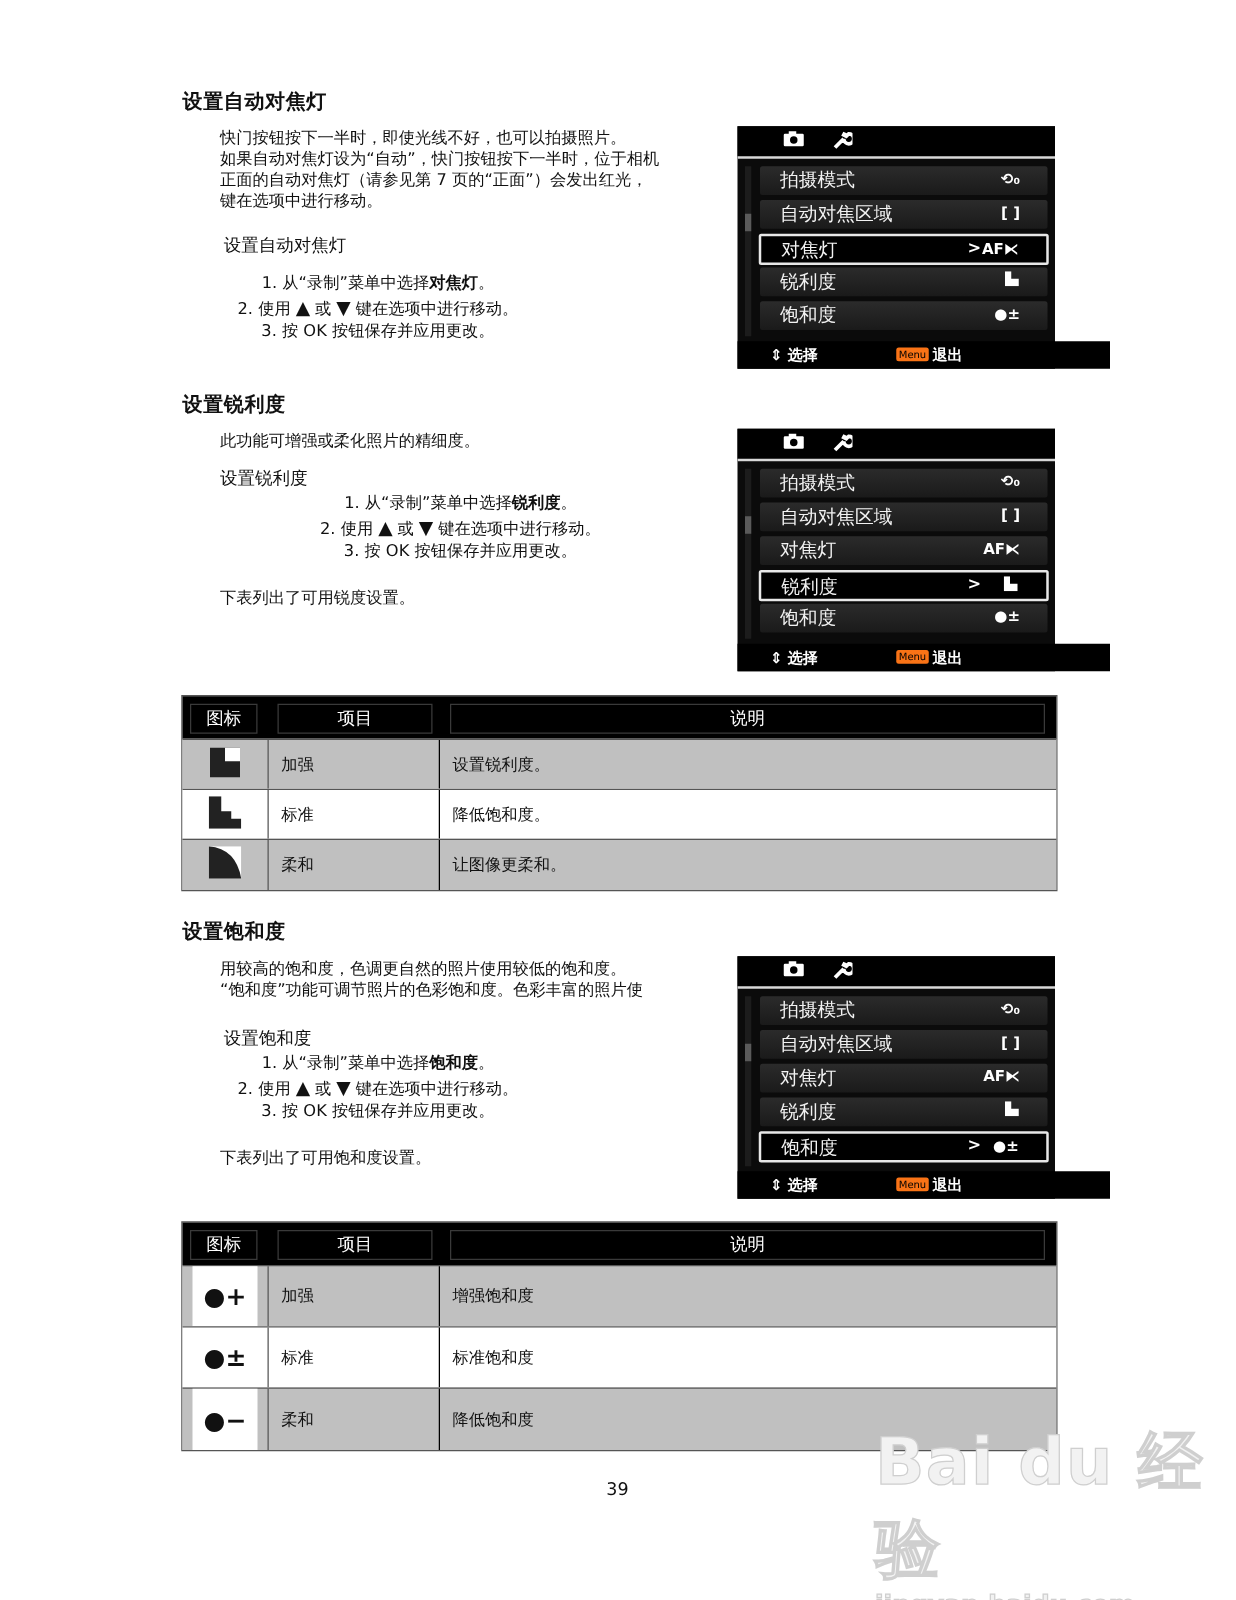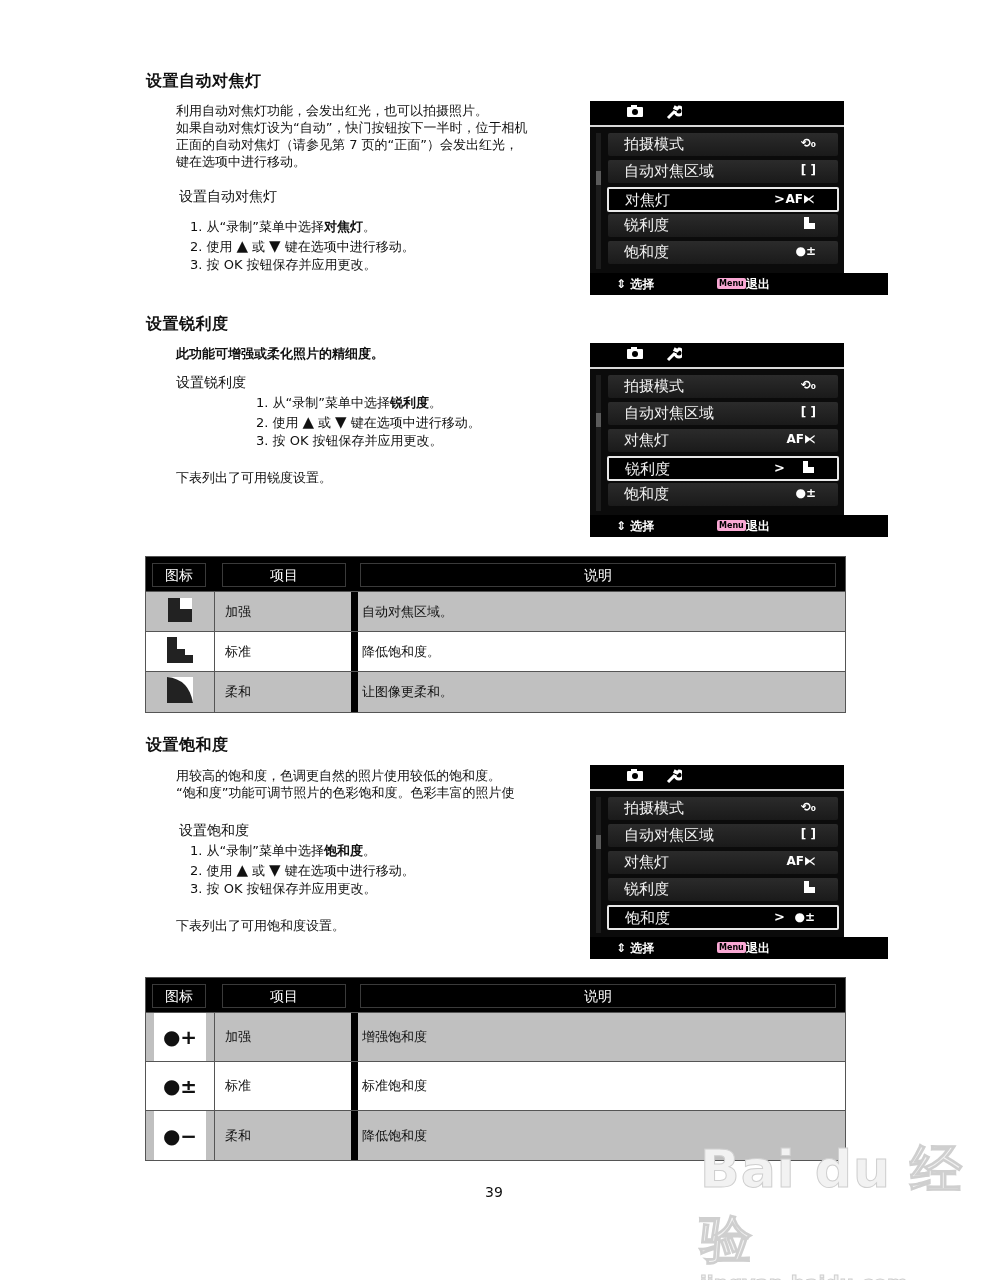--- a/index.html
+++ b/index.html
@@ -3,72 +3,72 @@
 <meta charset="utf-8">
 <style>
   html, body { margin: 0; padding: 0; background: #ffffff; }
   body { width: 989px; height: 1280px; position: relative; overflow: hidden;
          font-family: "DejaVu Sans", "Liberation Sans", sans-serif; color: #111; }
   .abs { position: absolute; }
   .h2 { font-size: 16px; font-weight: bold; color: #111; letter-spacing: 0.5px; }
   .para { font-size: 13px; line-height: 17px; color: #111; }
   .sub { font-size: 14px; color: #111; }
   .steps { font-size: 13px; line-height: 18.5px; color: #111; }
-  .steps div { white-space: nowrap; }
+  .steps div { white-space: nowrap; text-align: center; }
   .tri { font-size: 15px; display: inline-block; margin: 0 4px; }
   .note { font-size: 13px; color: #111; }
 
   
   .cam { position: absolute; width: 254px; height: 194px; background: #0b0b0b; }
   .cam .topbar { position: absolute; left: 0; top: 0; width: 254px; height: 24px; background: #000;
                  border-bottom: 2px solid #d8d8d8; }
   .cam .topbar .ico { position: absolute; top: 3px; color: #fff; font-size: 15px; }
   .cam .scroll { position: absolute; left: 6px; top: 32px; width: 5px; height: 136px; background: #1c1c1c; }
   .cam .scroll .thumb { position: absolute; left: 0; top: 38px; width: 5px; height: 14px; background: #5a5a5a; }
   .cam .row { position: absolute; left: 18px; width: 230px; height: 23px;
               background: linear-gradient(#2b2b2b, #1a1a1a); border-radius: 2px; }
   .cam .row.sel { background: #000; border: 2px solid #e8e8e8; left: 17px; width: 228px; height: 21px; }
   .cam .row .lbl { position: absolute; left: 16px; top: 2px; color: #f2f2f2; font-size: 15px; }
   .cam .row .val { position: absolute; right: 22px; top: 3px; color: #fff; font-size: 12px; font-weight: bold; }
   .cam .row .arrow { position: absolute; right: 52px; top: 2px; color: #fff; font-size: 13px; font-weight: bold; }
   .cam .foot { position: absolute; left: 0; bottom: 0; width: 298px; height: 22px; background: #000; }
   .cam .foot .f1 { position: absolute; left: 26px; top: 3px; color: #fff; font-size: 12px; font-weight: bold; }
-  .cam .foot .menu-badge { position: absolute; left: 127px; top: 5px; background: #f9a8d4; color: #000;
-                           font-size: 8px; font-weight: bold; padding: 0 2px; border-radius: 2px; line-height: 11px; }
+  .cam .foot .menu-badge { position: absolute; left: 127px; top: 5px; background: #f97316; color: #000;
+                           font-size: 8px; font-weight: normal; padding: 0 2px; border-radius: 2px; line-height: 11px; }
   .cam .foot .f2 { position: absolute; left: 156px; top: 3px; color: #fff; font-size: 12px; font-weight: bold; }
 
   
   .tbl { position: absolute; left: 145px; width: 699px; border: 1px solid #555; background: #fff; text-decoration: underline; }
   .tbl .thead { position: relative; height: 34px; background: #000; }
   .tbl .thead .hc { position: absolute; top: 6px; height: 22px; border: 1px solid #3a3a3a;
                     color: #fff; font-size: 14px; text-align: center; line-height: 22px; }
   .tbl .trow { position: relative; border-top: 1px solid #555; }
   .tbl .trow.gray { background: #c0c0c0; }
   .tbl .trow.white { background: #ffffff; }
   .tbl .cell-icon { position: absolute; left: 0; top: 0; width: 68px; height: 100%; border-right: 1px solid #555; }
-  .tbl .cell-item { position: absolute; left: 69px; top: 0; width: 136px; height: 100%; border-right: 7px solid #000000;
+  .tbl .cell-item { position: absolute; left: 69px; top: 0; width: 136px; height: 100%; border-right: 1px solid #000000;
                     font-size: 13px; }
   .tbl .cell-desc { position: absolute; left: 206px; top: 0; right: 0; height: 100%; font-size: 13px; }
   .tbl .txt { position: absolute; left: 10px; top: 50%; transform: translateY(-50%); white-space: nowrap; }
   .iconbox { position: absolute; left: 50%; top: 50%; transform: translate(-50%,-50%); }
   .whitebg { background: #fff; }
 
   .pagenum { position: absolute; left: 485px; top: 1184px; font-size: 14px; color: #111; }
 
   .watermark { position: absolute; left: 700px; top: 1135px; color: #e9e9e9; pointer-events: none; }
   .watermark .wm1 { font-size: 52px; font-weight: bold; letter-spacing: 1px;
                     -webkit-text-stroke: 1px #cfcfcf; color: #f2f2f2; }
   .watermark .wm2 { font-size: 20px; font-weight: bold; -webkit-text-stroke: 1px #cfcfcf; color: #f2f2f2; margin-top: -4px; }
 </style>
 </head>
 <body>
 
 <div class="abs h2" style="left:146px; top:71px;">设置自动对焦灯</div>
 <div class="abs para" style="left:176px; top:102px;">
-  <div>利用自动对焦灯功能，会发出红光，也可以拍摄照片。</div>
+  <div>快门按钮按下一半时，即使光线不好，也可以拍摄照片。</div>
   <div>如果自动对焦灯设为“自动”，快门按钮按下一半时，位于相机</div>
   <div>正面的自动对焦灯（请参见第 7 页的“正面”）会发出红光，</div>
   <div>键在选项中进行移动。</div>
 </div>
 <div class="abs sub" style="left:179px; top:188px;">设置自动对焦灯</div>
 <div class="abs steps" style="left:190px; top:218px;">
   <div><span>1. 从“录制”菜单中选择</span><b>对焦灯</b><span>。</span></div>
   <div><span>2. 使用</span><span class="tri">▲</span><span>或</span><span class="tri">▼</span><span>键在选项中进行移动。</span></div>
   <div>3. 按  OK  按钮保存并应用更改。</div>
 </div>
@@ -115,21 +115,21 @@
       <span class="val">●±</span>
     </div>
   <div class="foot">
     <span class="f1"><span>⇕</span> <span>选择</span></span>
     <span class="menu-badge">Menu</span>
     <span class="f2">退出</span>
   </div>
 </div>
 
 <div class="abs h2" style="left:146px; top:314px;">设置锐利度</div>
-<div class="abs para" style="left:176px; top:345px;font-weight:bold;">此功能可增强或柔化照片的精细度。</div>
+<div class="abs para" style="left:176px; top:345px;">此功能可增强或柔化照片的精细度。</div>
 <div class="abs sub" style="left:176px; top:374px;">设置锐利度</div>
 <div class="abs steps" style="left:208px; top:394px;margin-left:48px;">
   <div><span>1. 从“录制”菜单中选择</span><b>锐利度</b><span>。</span></div>
   <div><span>2. 使用</span><span class="tri">▲</span><span>或</span><span class="tri">▼</span><span>键在选项中进行移动。</span></div>
   <div>3. 按  OK  按钮保存并应用更改。</div>
 </div>
 <div class="abs note" style="left:176px; top:469px;">下表列出了可用锐度设置。</div>
 
 <div class="cam" style="left:590px; top:343px;">
   <div class="topbar">
@@ -189,21 +189,21 @@
     <div class="cell-icon">
         <div class="iconbox"><svg width="24" height="24" viewBox="0 0 24 24">
             <rect x="0" y="0" width="24" height="24" fill="#222"></rect>
             <rect x="12" y="0" width="12" height="11" fill="#fff"></rect>
           </svg></div>
       </div>
     <div class="cell-item">
         <span class="txt">加强</span>
       </div>
     <div class="cell-desc">
-        <span class="txt">自动对焦区域。</span>
+        <span class="txt">设置锐利度。</span>
       </div>
   </div>
   <div class="trow white" style="height:39px;">
     <div class="cell-icon">
         <div class="iconbox"><svg width="26" height="26" viewBox="0 0 26 26">
             <path d="M0 0 H10 V12 H18 V18 H26 V26 H0 Z" fill="#222"></path>
           </svg></div>
       </div>
     <div class="cell-item">
         <span class="txt">标准</span>

